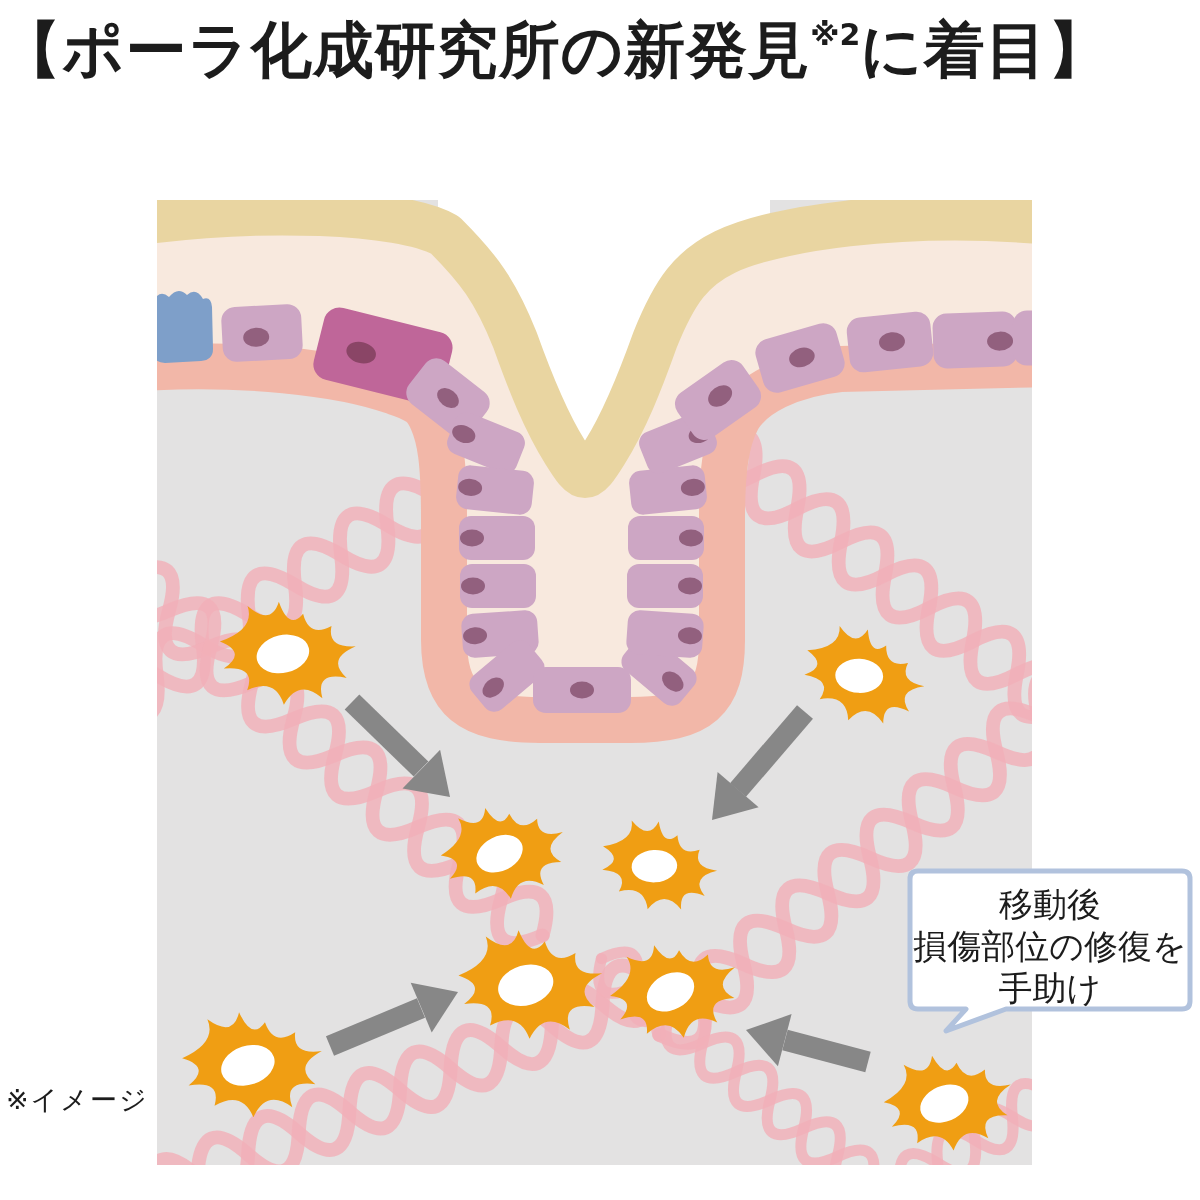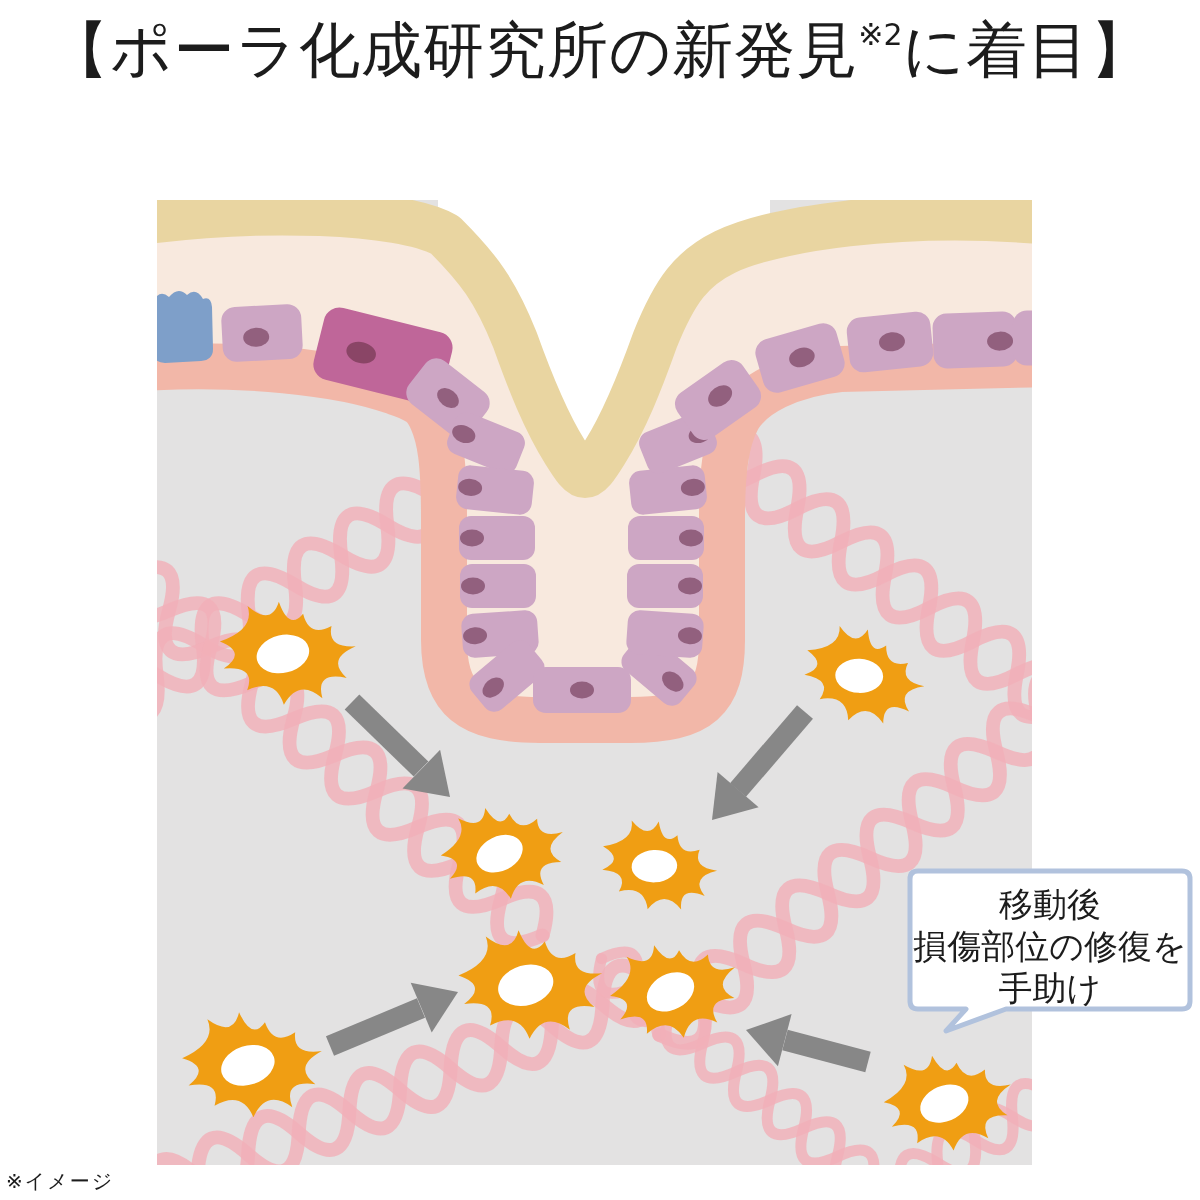--- a/index.html
+++ b/index.html
@@ -3,29 +3,29 @@
 <meta charset="utf-8">
 <style>
   html,body{margin:0;padding:0;}
   body{
     width:1200px;height:1200px;position:relative;background:#ffffff;
     font-family:"DejaVu Sans","Liberation Sans",sans-serif;
     overflow:hidden;
   }
   .page-title{
     position:absolute;left:0;top:14px;width:1200px;
-    text-align:center;color:var(--c-ink);
-    font-size:61px;font-weight:normal;line-height:1.18;
+    text-align:left;color:var(--c-ink);
+    font-size:61px;font-weight:bold;line-height:1.18;
     letter-spacing:1px;white-space:nowrap;
   }
   .title-line{display:block;}
   .sup{font-size:30px;vertical-align:26px;letter-spacing:0;}
   .image-note{
-    position:absolute;left:6px;top:1168px;
-    color:var(--c-ink);font-size:20px;letter-spacing:2px;
+    position:absolute;left:6px;top:1082px;
+    color:var(--c-ink);font-size:27px;letter-spacing:2px;
   }
   svg{position:absolute;left:0;top:0;}
   .dermis-bg{fill:var(--c-dermis);}
   .cream{fill:var(--c-epidermis);}
   .funnel{fill:#ffffff;}
   .tan-band{fill:none;stroke:var(--c-corneum);stroke-width:46;stroke-linecap:round;stroke-linejoin:round;}
   .pink-band{fill:none;stroke:var(--c-membrane);stroke-width:46;stroke-linecap:round;stroke-linejoin:round;}
   .cell{fill:var(--c-cell);}
   .cell-nucleus{fill:var(--c-cell_nucleus);}
   .cell-dark{fill:var(--c-damaged_cell);}

